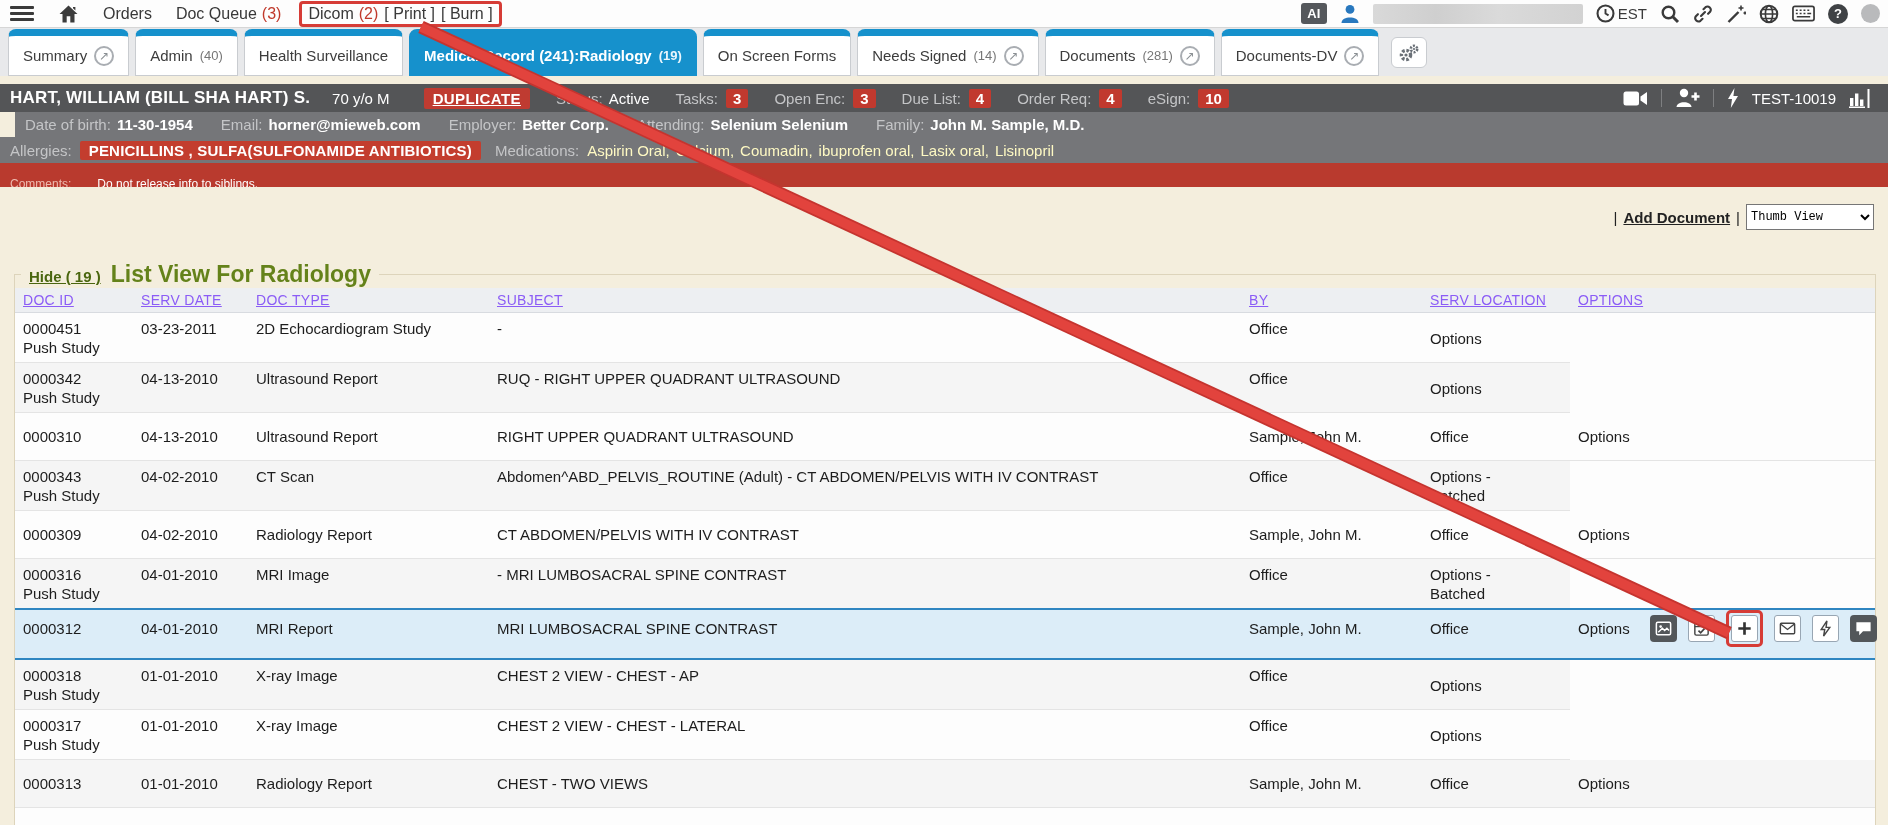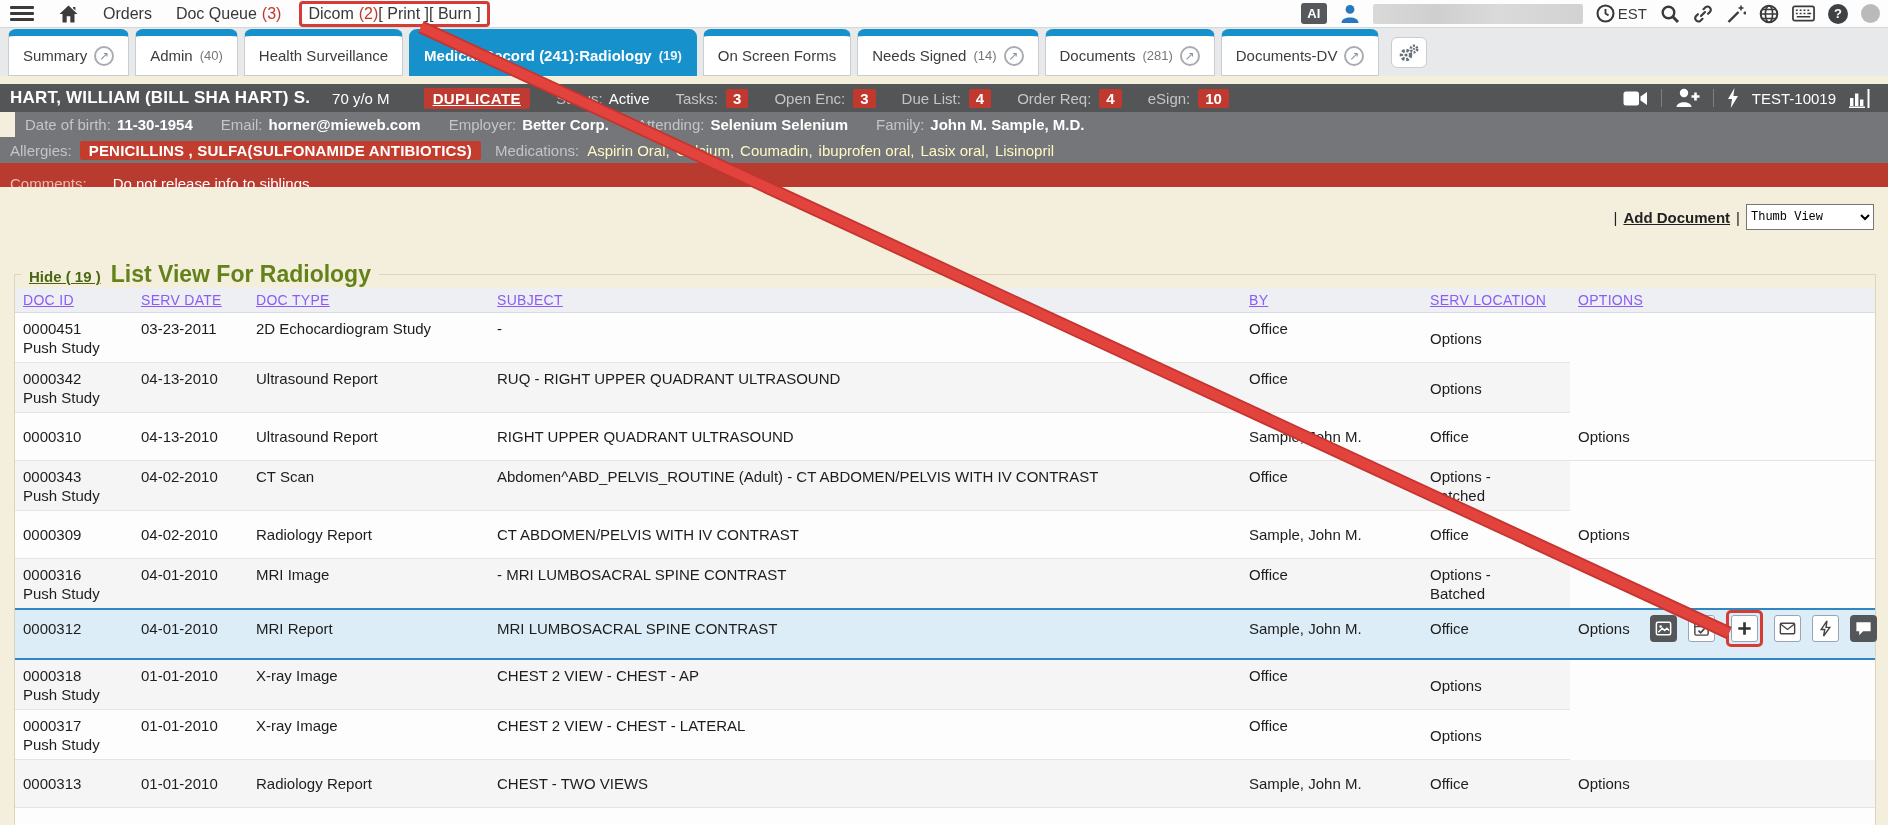--- a/index.html
+++ b/index.html
@@ -9,21 +9,21 @@
 
   
   .topnav { position:absolute; top:0; left:0; width:100%; height:28px; background:#fdfdfd;
             border-bottom:1px solid #d6d6d6; display:flex; align-items:center; padding:0 8px 0 10px;
             font-size:16px; color:#383838; }
   .topnav .left { display:flex; align-items:center; gap:24px; }
   .hamburger { width:24px; height:15px; display:flex; flex-direction:column; justify-content:space-between; cursor:pointer; }
   .hamburger span { height:3.2px; background:#3a3a3a; border-radius:1px; }
   .navitem { display:flex; gap:5px; align-items:center; cursor:pointer; white-space:nowrap; }
   .count-red { color:#c0392b; }
-  .dicom-ring { display:flex; align-items:center; border:3px solid #d63c36; border-radius:4px;
+  .dicom-ring { display:flex; align-items:center; gap:6px; border:3px solid #d63c36; border-radius:4px;
                 padding:0 6px; height:26px; margin-left:-6px; }
   .topnav .right { margin-left:auto; display:flex; align-items:center; gap:13px; }
   .ai-badge { background:#55585c; color:#fff; font-weight:bold; font-size:13px; width:26px; height:21px;
               border-radius:3px; display:grid; place-items:center; }
   .redacted { width:210px; height:20px; border-radius:2px;
               background:linear-gradient(90deg,#d9d9d9,#cfcfcf 30%,#dadada 60%,#d2d2d2); }
   .tzone { display:flex; align-items:center; gap:3px; font-size:15px; color:#3b3b3b; }
   .help-circle { width:20px; height:20px; border-radius:50%; background:#3f4245; color:#fff; font-weight:bold;
                  font-size:13px; display:grid; place-items:center; }
   .gray-dot { width:19px; height:19px; border-radius:50%; background:#b9babc; }
@@ -64,21 +64,21 @@
   .pband2 .fld b { font-weight:bold; }
   .pband3 { position:absolute; top:137px; left:0; width:100%; height:26px; background:#757679; color:#fff;
             display:flex; align-items:center; padding:0 10px; font-size:15px; }
   .allergy-box { background:#c33d2e; color:#fff; padding:1px 9px; border-radius:2px; margin:0 14px 0 8px;
                  font-weight:bold; letter-spacing:.2px; cursor:pointer; }
   .meds { display:flex; gap:6px; margin-left:8px; }
   .med { color:#fef9c3; cursor:pointer; }
 
   
   .comments { position:absolute; top:163px; left:0; width:100%; height:41px; background:#b93a2e;
-              display:flex; align-items:center; padding:0 10px; font-size:15px; }
+              display:flex; align-items:center; padding:0 10px; font-size:12px; }
   .comments .clabel { color:#eebbb0; }
   .comments .ctext { color:#fff; margin-left:26px; }
 
   
   .content { position:absolute; top:187px; left:0; width:100%; height:638px; background:#f4eedd; padding:0 14px; }
   .toolbar { display:flex; justify-content:flex-end; align-items:center; gap:6px; margin-top:16px;
              height:28px; font-size:15px; color:#222; }
   .addlink { text-decoration:underline; font-weight:bold; cursor:pointer; }
   .view-select { height:26px; width:128px; font-size:12px; font-family:Liberation Mono, monospace;
                  border:1px solid #767676; background:#fff; }

